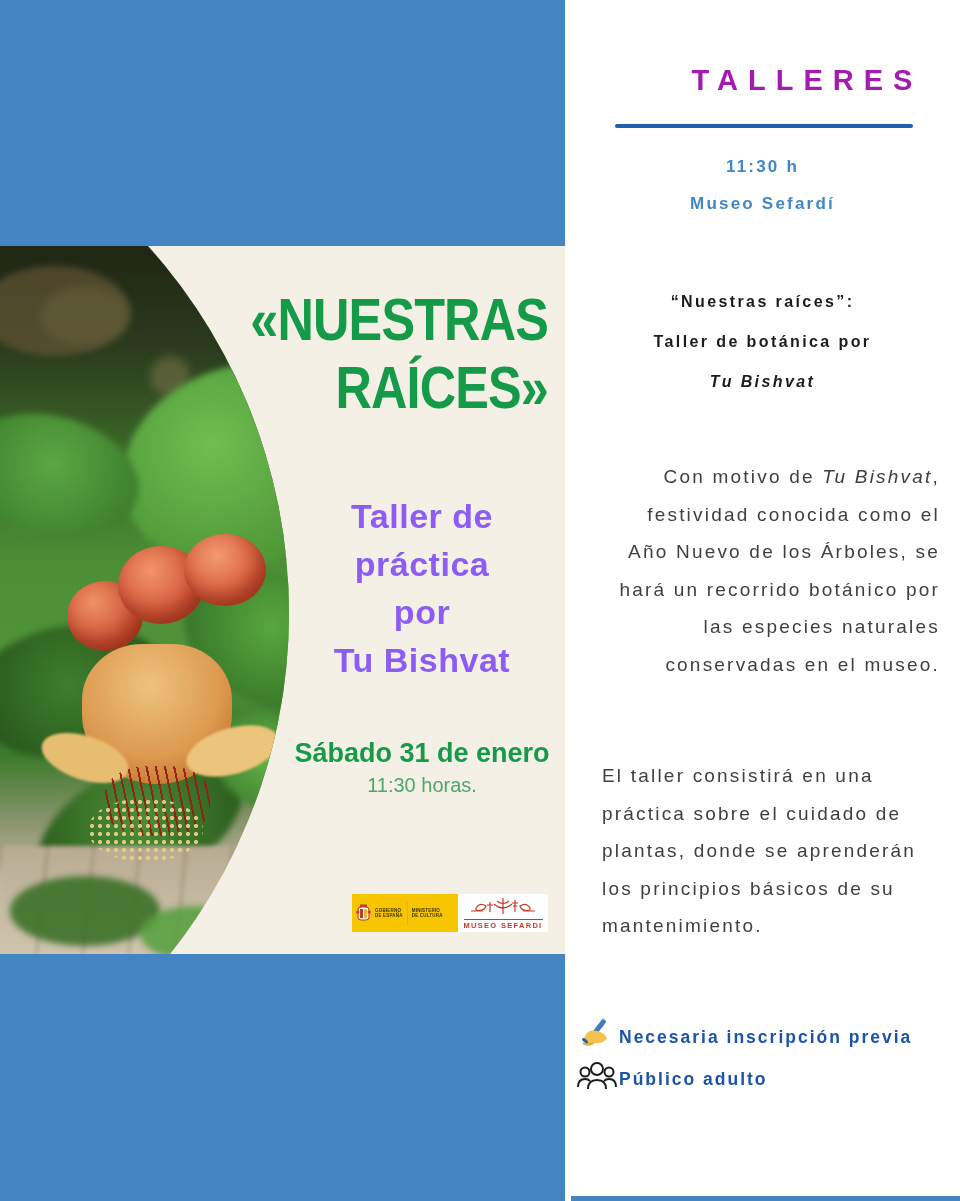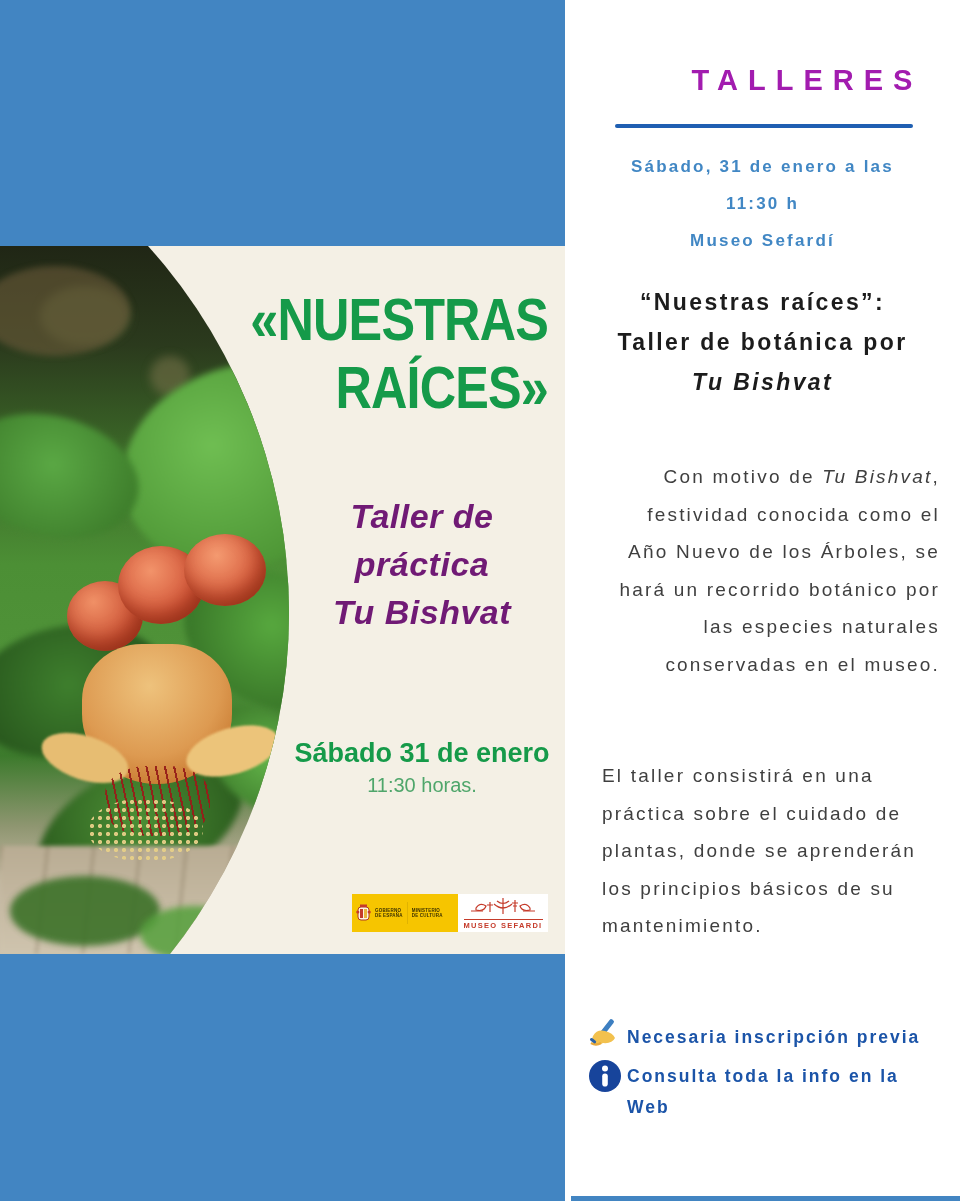--- a/index.html
+++ b/index.html
@@ -52,22 +52,22 @@
   }
 
   .poster-title {
     position:absolute; top:40px; right:17px; width:420px;
     text-align:right; color:#159A49; font-weight:800;
     font-size:60px; line-height:68px; letter-spacing:-1px;
     transform: scaleX(.84); transform-origin: top right;
   }
   .poster-subtitle {
     position:absolute; top:246px; left:255px; width:334px;
-    text-align:center; color:#701a75; font-weight:600;
-    font-size:34px; line-height:48px; letter-spacing:.5px;font-style:italic;
+    text-align:center; color:#8b5cf6; font-weight:600;
+    font-size:34px; line-height:48px; letter-spacing:.5px;
   }
   .poster-date {
     position:absolute; top:492px; left:255px; width:334px;
     text-align:center; color:#159A49; font-weight:700; font-size:27px;
   }
   .poster-time {
     position:absolute; top:528px; left:255px; width:334px;
     text-align:center; color:#4FA66B; font-weight:400; font-size:20px;
   }
 
@@ -97,31 +97,31 @@
     font-weight:700; font-size:29px; color:#a21caf;
     letter-spacing:10px; padding-left:10px;
   }
   .divider { position:absolute; top:124px; left:50px; width:298px; height:4px; background:#1F5FB2; border-radius:2px; }
   .event-when {
     position:absolute; top:148px; left:20px; width:355px; text-align:center;
     color:#4187C4; font-weight:700; font-size:17px; line-height:37px; letter-spacing:2.2px;
   }
   .event-title {
     position:absolute; top:282px; left:10px; width:375px; text-align:center;
-    color:#1C1C1C; font-weight:700; font-size:23px; line-height:40px; letter-spacing:2.4px;
+    color:#1C1C1C; font-weight:700; font-size:16px; line-height:40px; letter-spacing:2.4px;
   }
   .para {
     position:absolute; left:37px; width:338px;
     color:#3F3F3F; font-size:19px; line-height:37.5px; letter-spacing:2.2px;
   }
   .para-1 { top:458px;text-align:right; }
   .para-2 { top:757px; }
   .ital { font-style:italic; }
 
-  .info-list { position:absolute; top:1014px; left:18px; width:378px; }
+  .info-list { position:absolute; top:1014px; left:10px; width:378px; }
   .info-row { display:flex; align-items:flex-start; margin-bottom:2px; }
   .info-ico { width:44px; min-width:44px; height:40px; display:flex; align-items:center; justify-content:center; }
   .info-label {
     color:#1B54A8; font-weight:700; font-size:17.5px;
     line-height:31px; letter-spacing:2px; padding-top:5px;
   }
   .row-1 .info-label, .row-2 .info-label { padding-top:8px; }
 
   .bottom-edge-line { position:absolute; left:571px; top:1196px; width:389px; height:5px; background:#4285C2; }
 </style>
@@ -164,20 +164,21 @@
       <div class="anthers" style="left:88px; top:552px; width:115px; height:64px;"></div>
     </div>
 
     <div class="poster-title">
       <div>«NUESTRAS</div>
       <div>RAÍCES»</div>
     </div>
     <div class="poster-subtitle">
       <div>Taller de</div>
       <div>práctica</div>
+      <div>por</div>
       <div>Tu Bishvat</div>
     </div>
     <div class="poster-date">Sábado 31 de enero</div>
     <div class="poster-time">11:30 horas.</div>
 
     <div class="logos">
       <div class="logo-gov">
         <svg width="15" height="20" viewBox="0 0 15 20">
           <rect x="2" y="4" width="11" height="13" rx="3" fill="#fdf3e3" stroke="#b03a22" stroke-width="1"></rect>
           <rect x="4" y="6" width="3" height="9" fill="#c53b2a"></rect>
@@ -208,21 +209,20 @@
     </div>
   </div>
 
   <div class="band band-bottom"></div>
 
   <div class="right-panel">
     <div class="talleres">TALLERES</div>
     <div class="divider"></div>
 
     <div class="event-when">
-      <div>Sábado, 31 de enero a las</div>
       <div>11:30 h</div>
       <div>Museo Sefardí</div>
     </div>
 
     <div class="event-title">
       <div>“Nuestras raíces”:</div>
       <div>Taller de botánica por</div>
       <div class="ital">Tu Bishvat</div>
     </div>
 
@@ -235,27 +235,30 @@
         <span class="info-ico">
           <svg width="36" height="36" viewBox="0 0 36 36">
             <rect x="16" y="1" width="5" height="24" rx="2" transform="rotate(38 18 13)" fill="#3d7fc1"></rect>
             <path d="M6 20 q4 -7 12 -5 q8 2 10 7 q-3 6 -12 5 q-4 3 -9 1 q-3 -4 -1 -8 z" fill="#f2c14e"></path>
             <path d="M4 27 q5 3 10 0" stroke="#e8a93c" stroke-width="2.5" fill="none"></path>
             <rect x="3" y="23" width="7" height="3" rx="1.5" transform="rotate(38 6 24)" fill="#2a62a8"></rect>
           </svg>
         </span>
         <span class="info-label">Necesaria inscripción previa</span>
       </div>
-      <div class="info-row row-3">
+      <div class="info-row row-2">
         <span class="info-ico">
-          <svg width="36" height="36" viewBox="0 0 36 36">
-            <circle cx="18" cy="18" r="16" fill="#17449B"></circle>
-            <circle cx="18" cy="10.5" r="3" fill="#ffffff"></circle>
-            <rect x="15.2" y="15.5" width="5.6" height="13" rx="2.8" fill="#ffffff"></rect>
+          <svg width="40" height="34" viewBox="0 0 40 34" fill="none" stroke="#1b1b1b" stroke-width="2">
+            <circle cx="8" cy="13" r="4.5"></circle>
+            <circle cx="32" cy="13" r="4.5"></circle>
+            <circle cx="20" cy="10" r="6"></circle>
+            <path d="M11 30 q0 -9 9 -9 q9 0 9 9"></path>
+            <path d="M1 28 q0 -8 7 -8 q3 0 5 2"></path>
+            <path d="M39 28 q0 -8 -7 -8 q-3 0 -5 2"></path>
           </svg>
         </span>
-        <span class="info-label" style="max-width:312px; display:inline-block;">Consulta toda la info en la Web</span>
+        <span class="info-label">Público adulto</span>
       </div>
     </div>
   </div>
 
   <div class="bottom-edge-line"></div>
 </div>
 
 </body></html>

